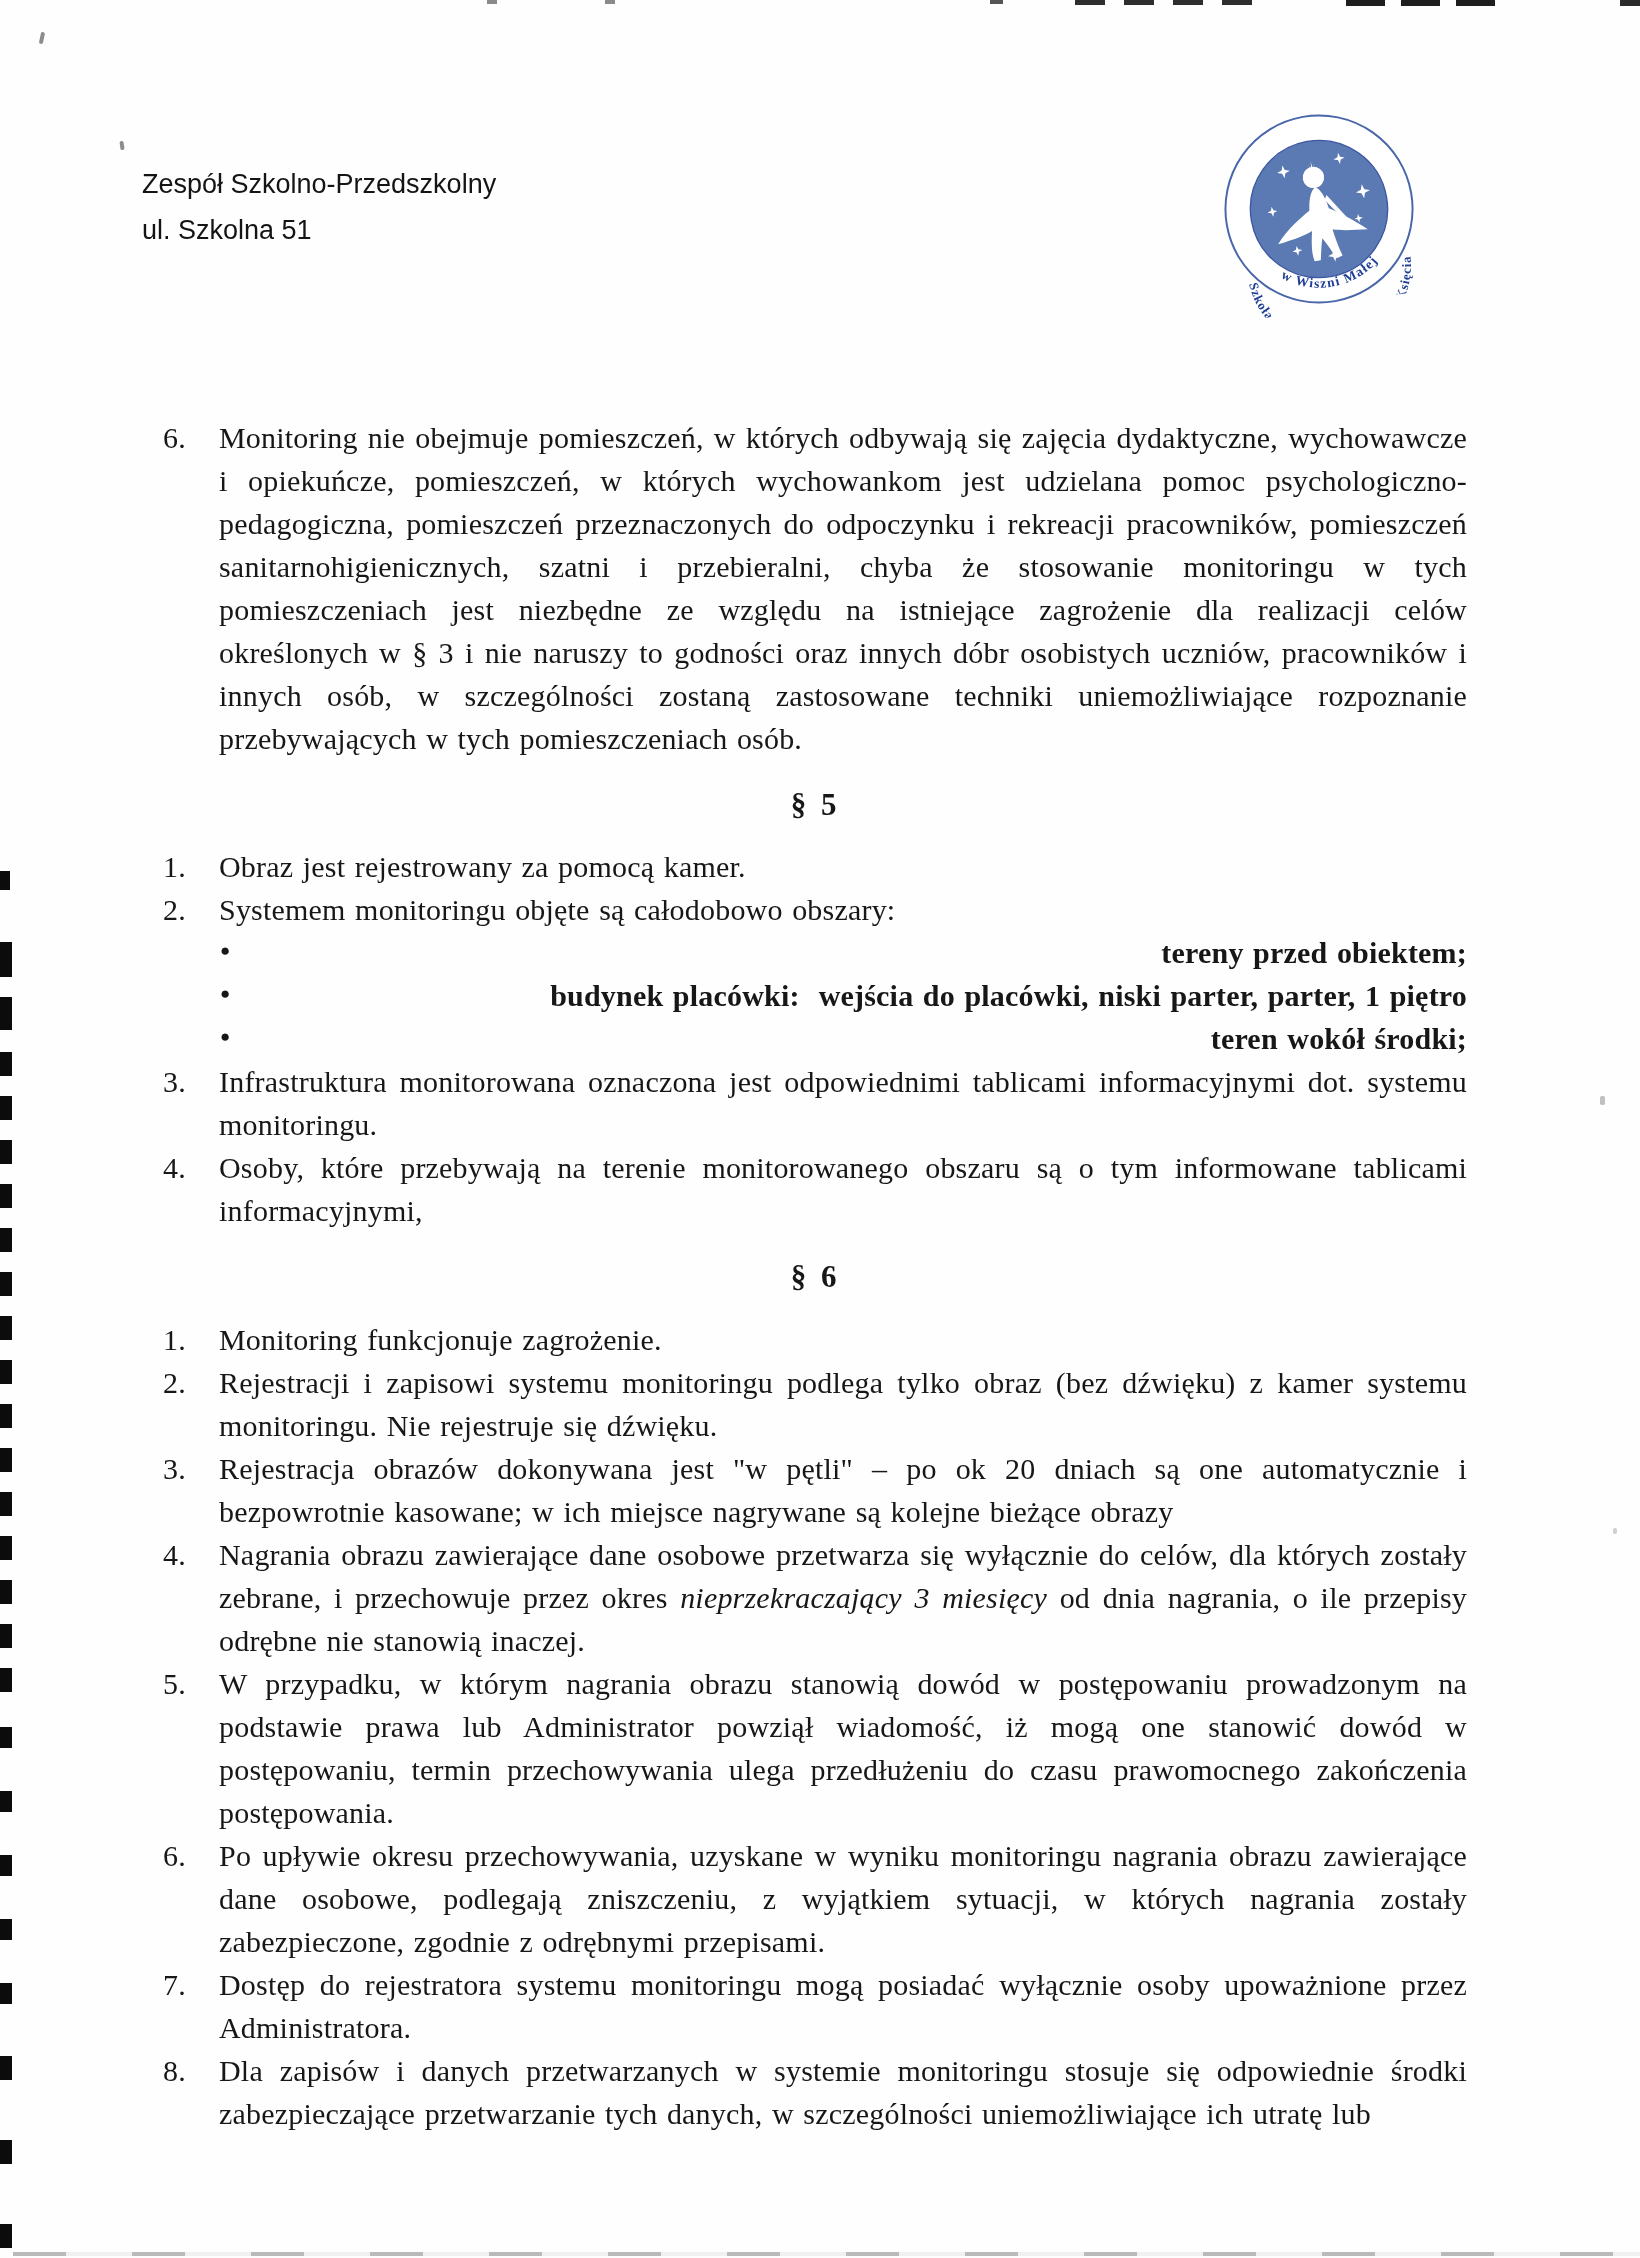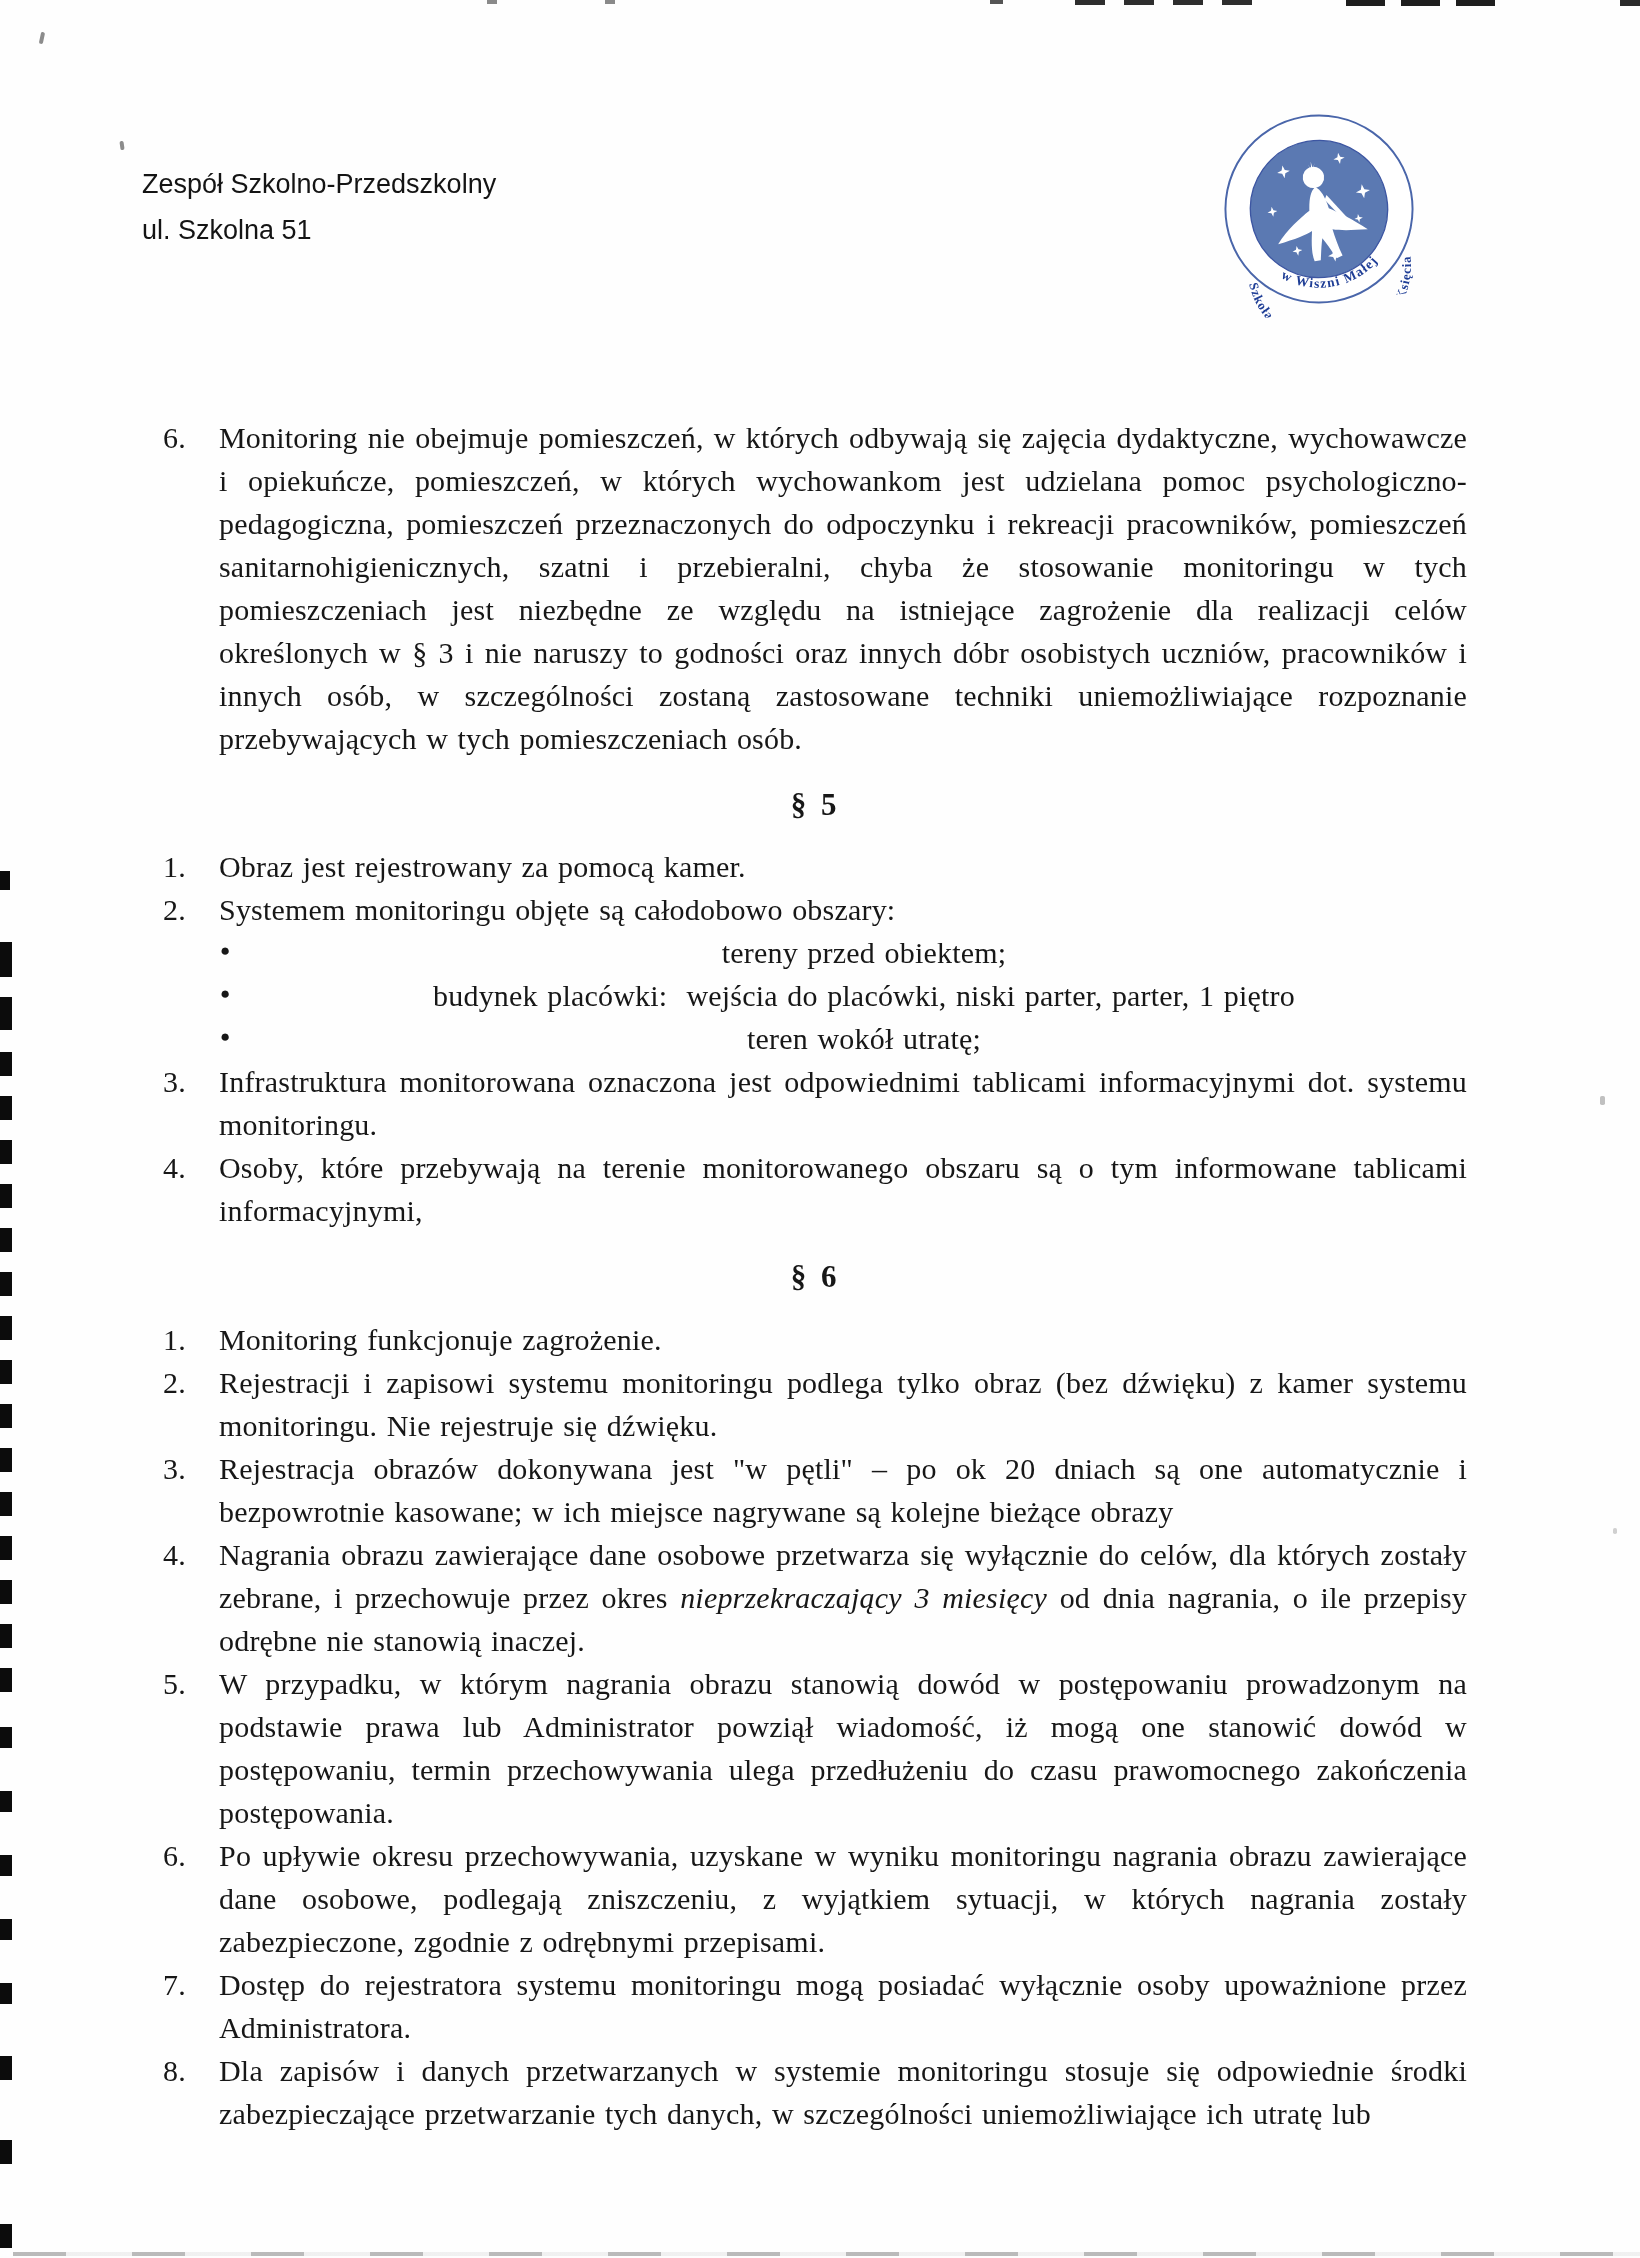--- a/index.html
+++ b/index.html
@@ -31,21 +31,21 @@
   }
   .sec-heading{
     text-align:center;font-weight:700;font-size:31px;
     margin:23px 0 19.4px;letter-spacing:2.6px;
   }
   .item{display:flex;align-items:flex-start;}
   .item .marker{flex:0 0 56px;}
   .item .body{flex:1;text-align:justify;}
   .item.bullet{margin-left:57px;}
   .item.bullet .marker{flex:0 0 41px;font-size:17px;line-height:43px;transform:translateY(-1.8px);}
-  .item.bullet .body{text-align:center;}
+  .item.bullet .body{text-align:right;font-weight:bold;}
   .it{font-style:italic;margin-top:8px;}
 
   
   .art{position:absolute;background:#0c0c0c;}
   .lm{position:absolute;left:0;width:11.5px;}
   #lm1{top:871px;height:19.4px;width:9.7px;background:#0c0c0c;}
   #lm2{top:942px;height:88px;background:repeating-linear-gradient(180deg,#0c0c0c 0 35px,transparent 35px 55px);}
   #lm3{top:1052px;height:646px;background:repeating-linear-gradient(180deg,#0c0c0c 0 24px,transparent 24px 44px);}
   #lm4{top:1727px;height:304px;background:repeating-linear-gradient(180deg,#0c0c0c 0 21px,transparent 21px 64px);}
   #lm5{top:2056px;height:198px;background:repeating-linear-gradient(180deg,#0c0c0c 0 24px,transparent 24px 84px);}
@@ -134,21 +134,21 @@
       <div class="item bullet">
         <span class="marker">●</span>
         <span class="body"><span>tereny przed obiektem;</span></span>
       </div>
       <div class="item bullet">
         <span class="marker">●</span>
         <span class="body"><span>budynek placówki: &nbsp;wejścia do placówki, niski parter, parter, 1 piętro</span></span>
       </div>
       <div class="item bullet">
         <span class="marker">●</span>
-        <span class="body"><span>teren wokół utratę;</span></span>
+        <span class="body"><span>teren wokół środki;</span></span>
       </div>
       <div class="item numbered">
         <span class="marker">3.</span>
         <span class="body"><span>Infrastruktura monitorowana oznaczona jest odpowiednimi tablicami informacyjnymi dot. systemu monitoringu.</span></span>
       </div>
       <div class="item numbered">
         <span class="marker">4.</span>
         <span class="body"><span>Osoby, które przebywają na terenie monitorowanego obszaru są o tym informowane tablicami informacyjnymi,</span></span>
       </div>
       <div class="sec-heading">§ 6</div>

